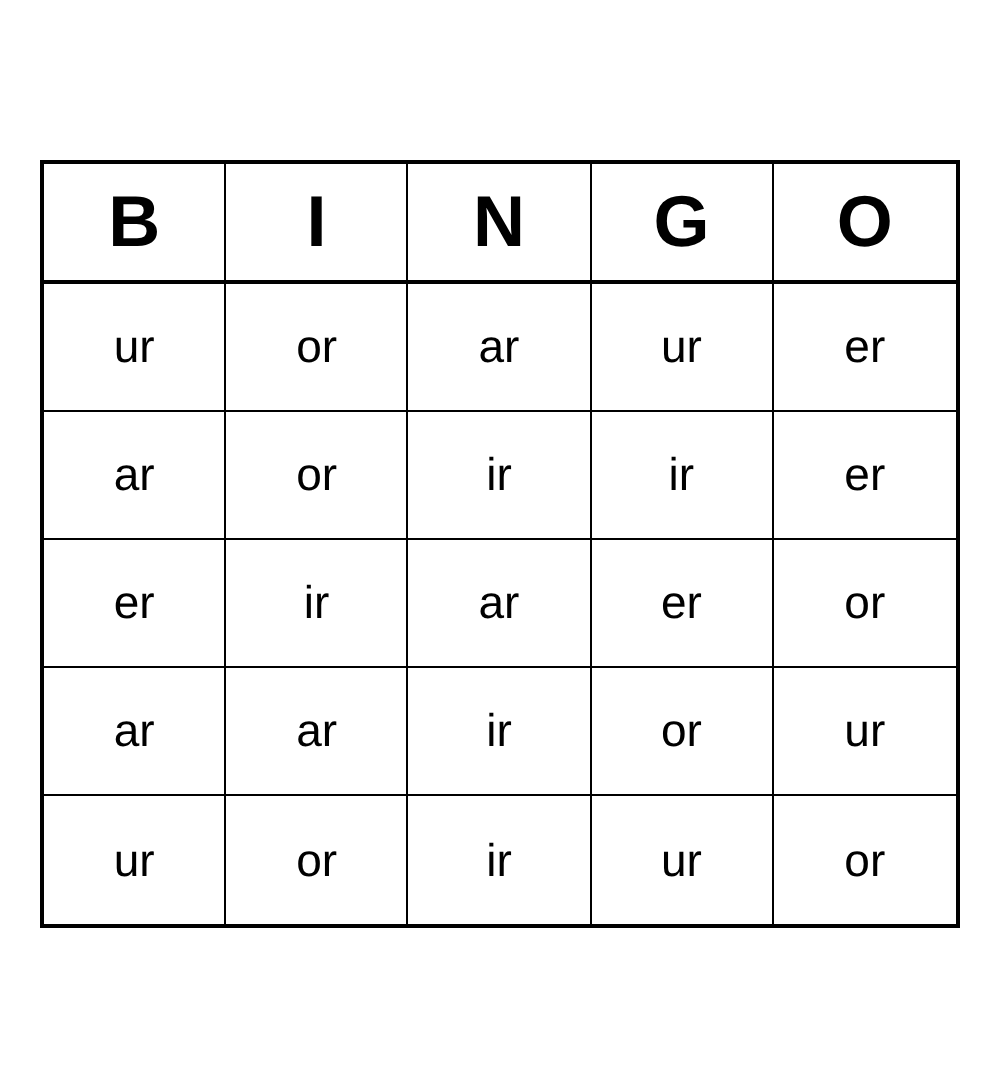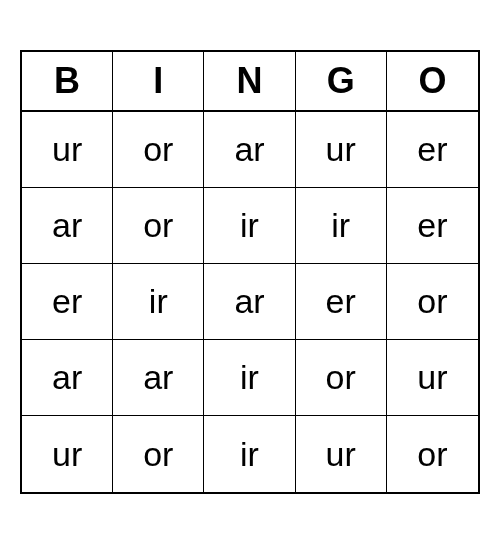--- a/index.html
+++ b/index.html
@@ -44,21 +44,21 @@
     .bingo-body {
       display: grid;
       grid-template-columns: repeat(5, 1fr);
       grid-template-rows: repeat(5, 1fr);
     }
 
     .bingo-cell {
       border-right: 1px solid #000;
       border-bottom: 1px solid #000;
       text-align: center;
-      font-size: 34px;
+      font-size: 23px;
       padding: 18px 0;
       display: flex;
       align-items: center;
       justify-content: center;
     }
 
     .bingo-cell:nth-child(5n) {
       border-right: none;
     }
 

